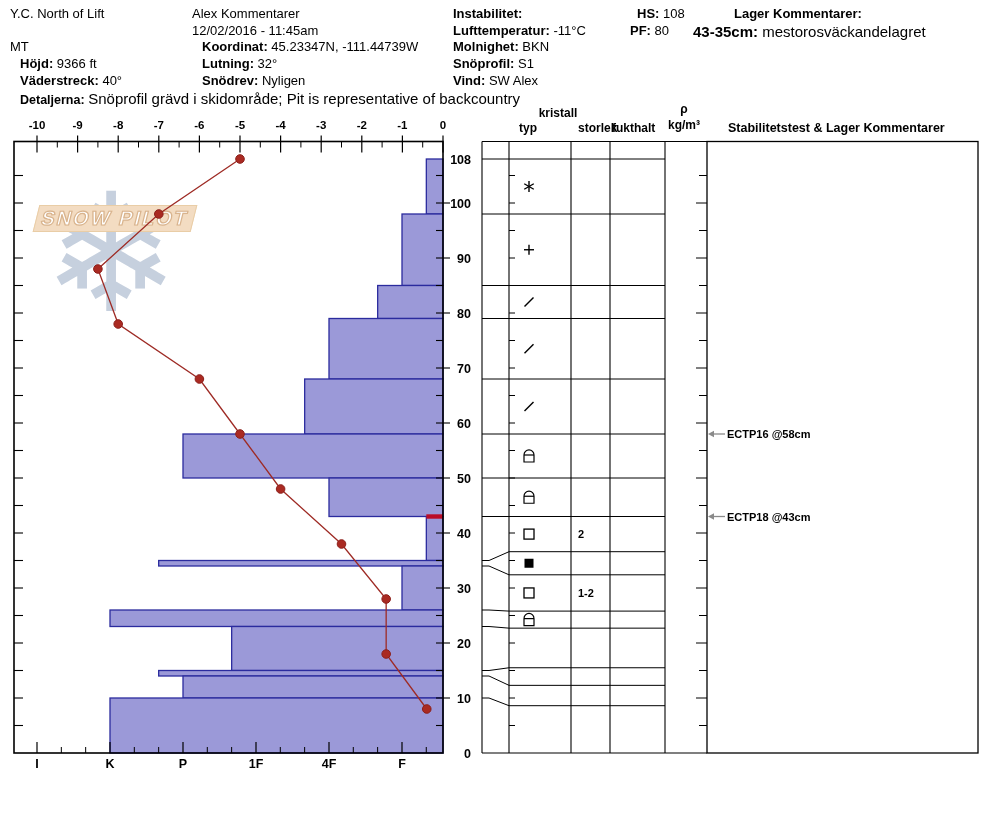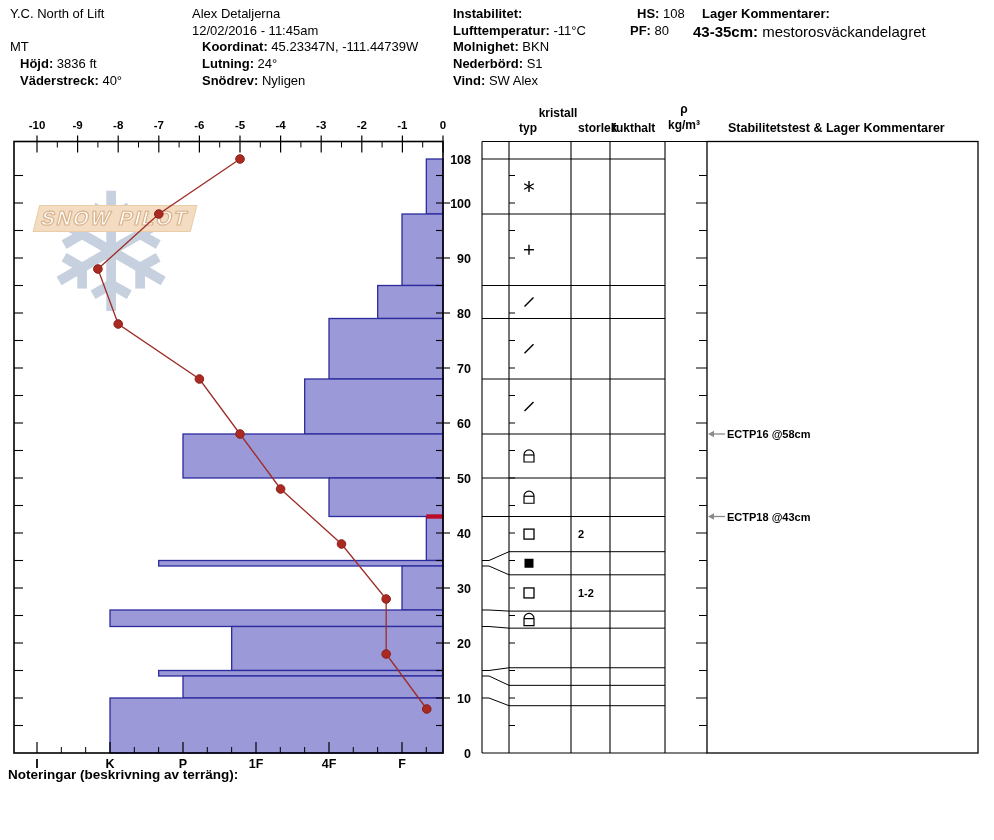--- a/index.html
+++ b/index.html
@@ -22,39 +22,40 @@
 </style>
 </head>
 <body>
 
 <div class="page">
 
   <div class="header">
 
     <div class="h-line" style="left:10px;top:6px"><span>Y.C. North of Lift</span></div>
     <div class="h-line" style="left:10px;top:39px"><span>MT</span></div>
-    <div class="h-line" style="left:10px;top:56px"><b>Höjd:</b> <span>3836 ft</span></div>
+    <div class="h-line" style="left:10px;top:56px"><b>Höjd:</b> <span>9366 ft</span></div>
     <div class="h-line" style="left:10px;top:73px"><b>Väderstreck:</b> <span>40°</span></div>
-
-    <div class="h-line" style="left:192px;top:6px"><span>Alex Detaljerna</span></div>
+    <div class="h-line" style="left:10px;top:91px"><b style="font-size:12.5px">Detaljerna:</b> <span class="small">Snöprofil grävd i skidområde;  Pit is representative of backcountry</span></div>
+
+    <div class="h-line" style="left:192px;top:6px"><span>Alex Kommentarer</span></div>
     <div class="h-line" style="left:192px;top:23px"><span>12/02/2016 - 11:45am</span></div>
     <div class="h-line" style="left:192px;top:39px"><b>Koordinat:</b> <span>45.23347N, -111.44739W</span></div>
-    <div class="h-line" style="left:192px;top:56px"><b>Lutning:</b> <span>24°</span></div>
+    <div class="h-line" style="left:192px;top:56px"><b>Lutning:</b> <span>32°</span></div>
     <div class="h-line" style="left:192px;top:73px"><b>Snödrev:</b> <span>Nyligen</span></div>
 
     <div class="h-line" style="left:443px;top:6px"><b>Instabilitet:</b> <span></span></div>
     <div class="h-line" style="left:443px;top:23px"><b>Lufttemperatur:</b> <span>-11°C</span></div>
     <div class="h-line" style="left:443px;top:39px"><b>Molnighet:</b> <span>BKN</span></div>
-    <div class="h-line" style="left:443px;top:56px"><b>Nederbörd:</b> <span>S1</span></div>
+    <div class="h-line" style="left:443px;top:56px"><b>Snöprofil:</b> <span>S1</span></div>
     <div class="h-line" style="left:443px;top:73px"><b>Vind:</b>&nbsp;<span>SW Alex</span></div>
 
     <div class="h-line" style="left:627px;top:6px"><b>HS:</b> <span>108</span></div>
     <div class="h-line" style="left:620px;top:23px"><b>PF:</b> <span>80</span></div>
 
-    <div class="h-line" style="left:692px;top:6px"><b>Lager Kommentarer:</b></div>
+    <div class="h-line" style="left:724px;top:6px"><b>Lager Kommentarer:</b></div>
     <div class="h-line small" style="left:683px;top:24px"><b>43-35cm:</b> <span>mestorosväckandelagret</span></div>
   </div>
 
   <div class="watermark">
     <div class="flake">❄</div>
     <div class="banner">
       <span>SNOW PILOT</span>
     </div>
   </div>
 
@@ -339,14 +340,13 @@
         <line x1="-5" y1="-1" x2="5" y2="-1" stroke="#000" stroke-width="1.2"></line>
       </g>
       <polygon points="708,434 714,430.8 714,437.2" fill="#8a8a8a"></polygon>
       <line x1="713" y1="434" x2="725" y2="434" stroke="#8a8a8a" stroke-width="1.3"></line>
       <text x="727" y="438" font-size="11" font-weight="bold" text-anchor="start" fill="#000">ECTP16 @58cm</text>
       <polygon points="708,516.5 714,513.3 714,519.7" fill="#8a8a8a"></polygon>
       <line x1="713" y1="516.5" x2="725" y2="516.5" stroke="#8a8a8a" stroke-width="1.3"></line>
       <text x="727" y="520.5" font-size="11" font-weight="bold" text-anchor="start" fill="#000">ECTP18 @43cm</text>
     </svg>
 
-  <div class="footer">Noteringar (beskrivning av terräng):</div>
 </div>
 
 </body></html>

